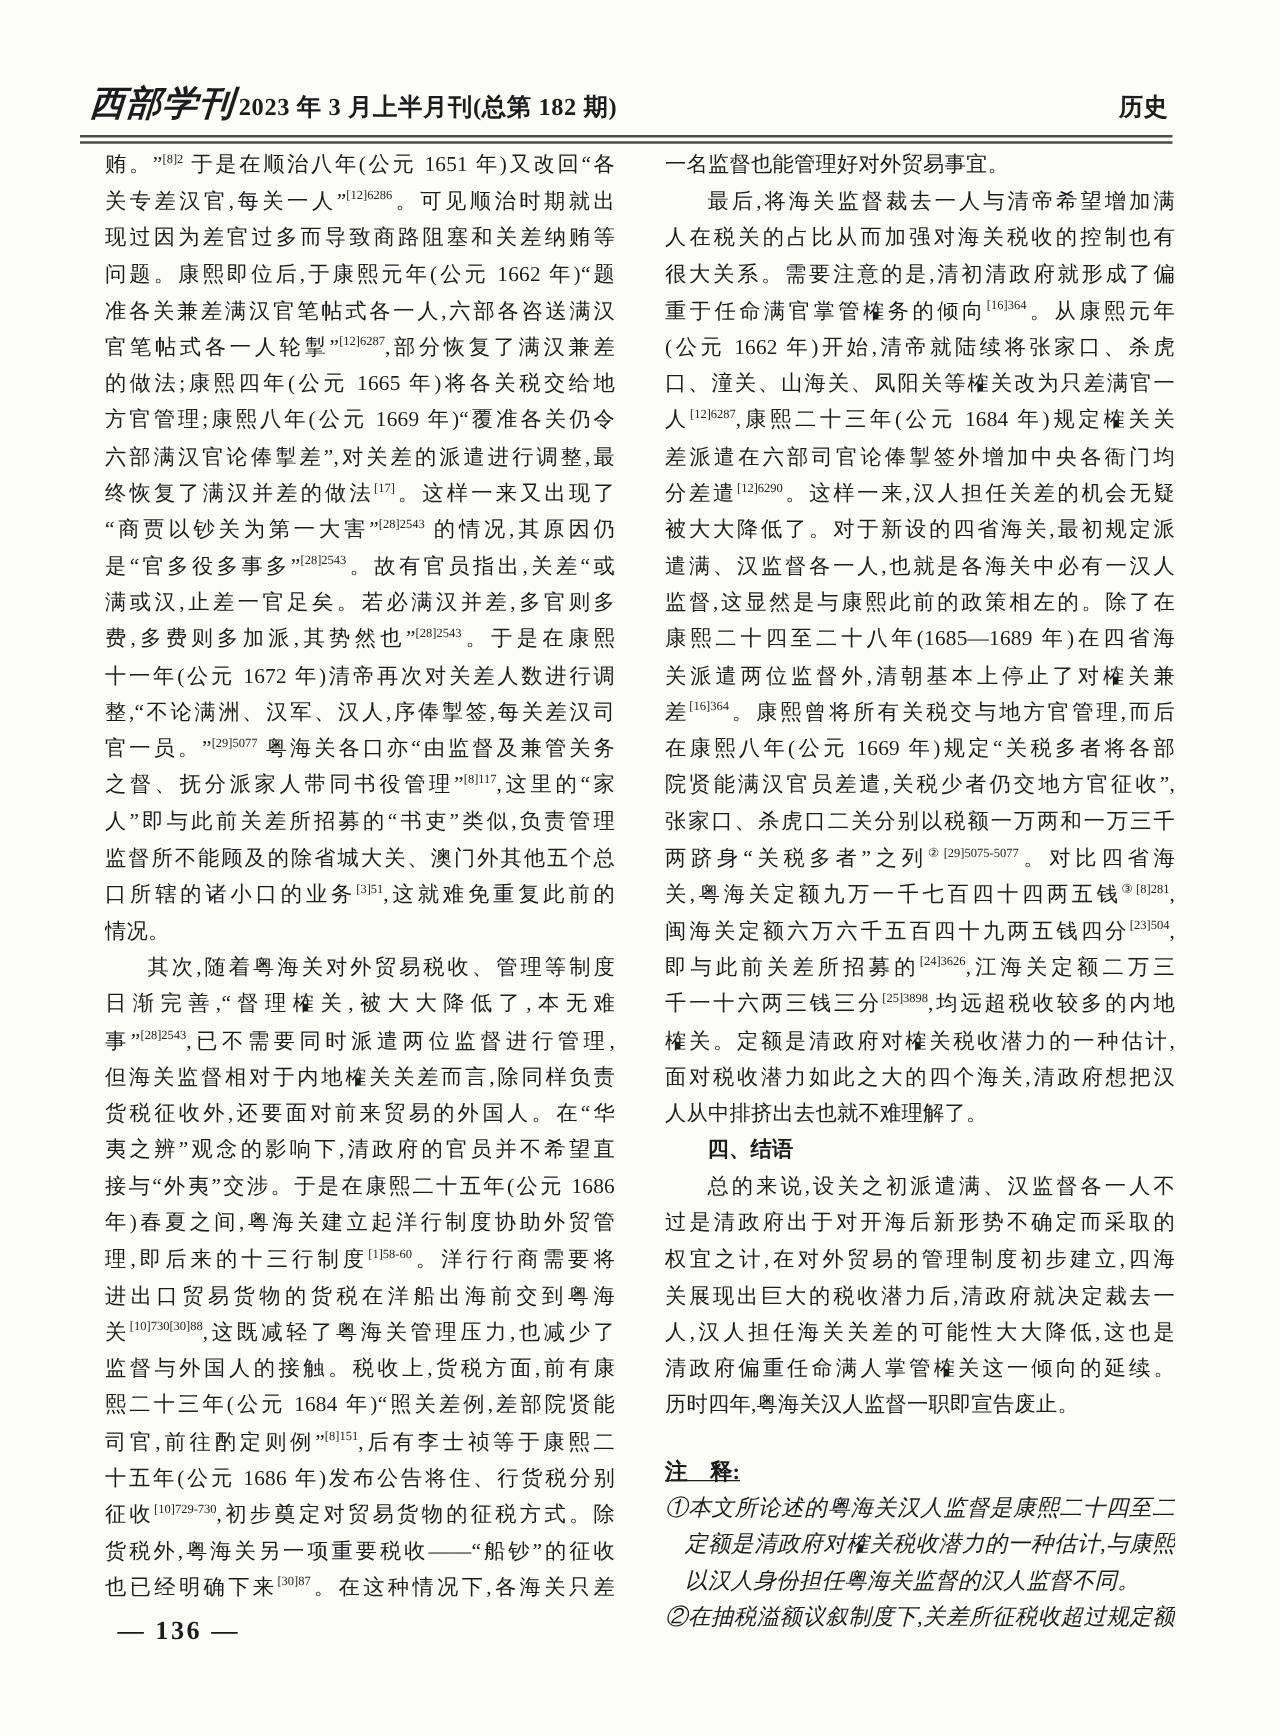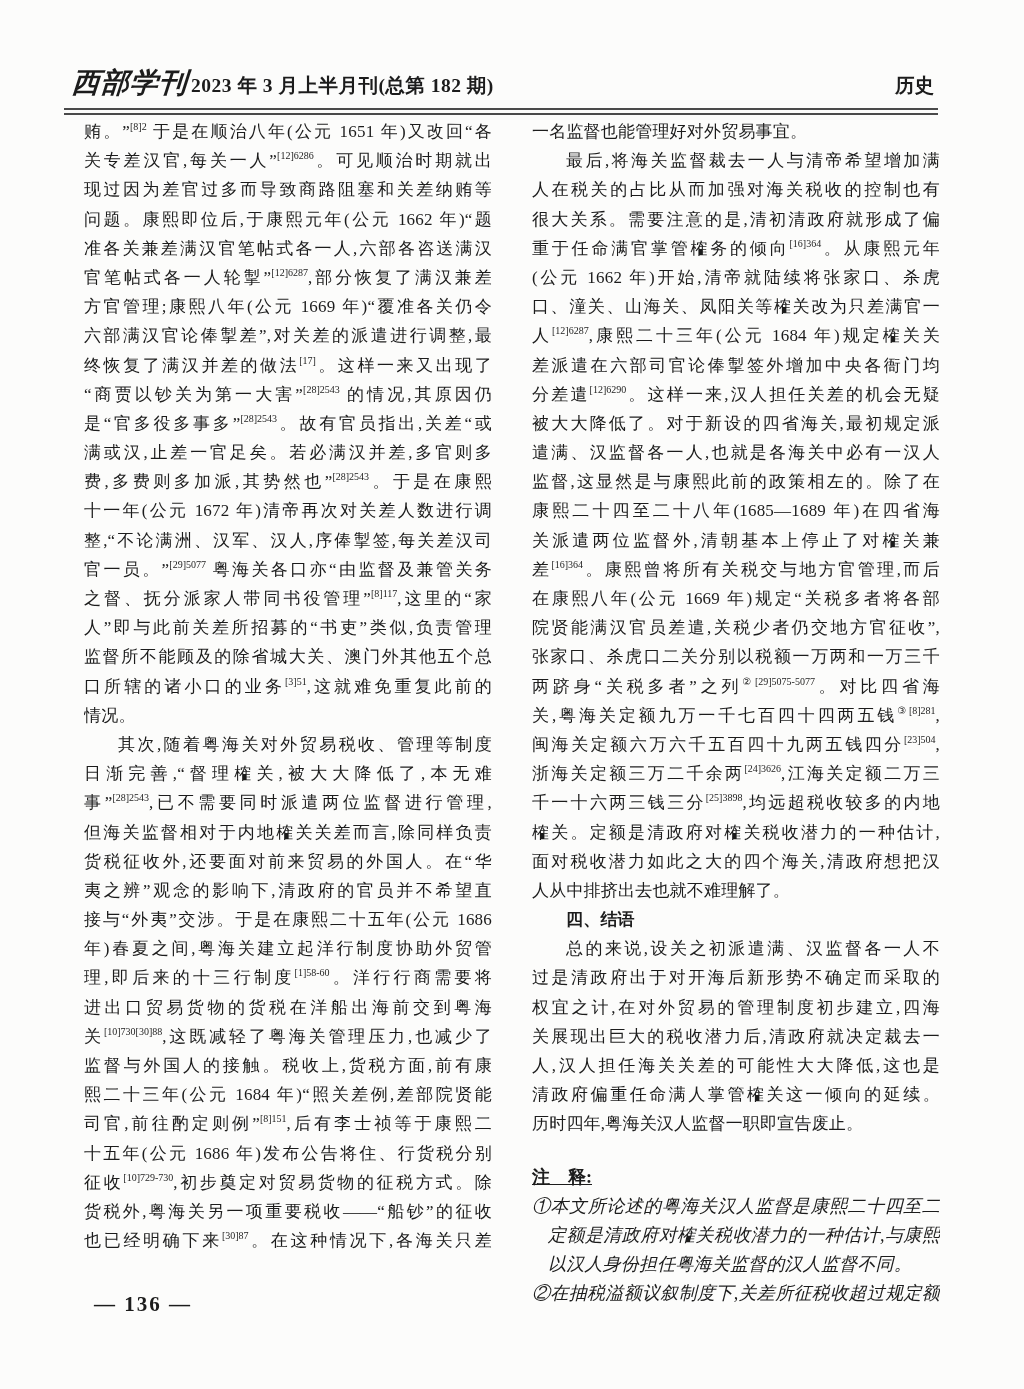--- a/index.html
+++ b/index.html
@@ -82,20 +82,21 @@
   </header>
 
   <main class="columns">
     <div class="col">
         <div class="tline"><span>贿。”</span><sup>[8]2</sup><span> 于是在顺治八年(公元 1651 年)又改回“各</span></div>
         <div class="tline"><span>关专差汉官,每关一人”</span><sup>[12]6286</sup><span>。可见顺治时期就出</span></div>
         <div class="tline"><span>现过因为差官过多而导致商路阻塞和关差纳贿等</span></div>
         <div class="tline"><span>问题。康熙即位后,于康熙元年(公元 1662 年)“题</span></div>
         <div class="tline"><span>准各关兼差满汉官笔帖式各一人,六部各咨送满汉</span></div>
         <div class="tline"><span>官笔帖式各一人轮掣”</span><sup>[12]6287</sup><span>,部分恢复了满汉兼差</span></div>
+        <div class="tline"><span>的做法;康熙四年(公元 1665 年)将各关税交给地</span></div>
         <div class="tline"><span>方官管理;康熙八年(公元 1669 年)“覆准各关仍令</span></div>
         <div class="tline"><span>六部满汉官论俸掣差”,对关差的派遣进行调整,最</span></div>
         <div class="tline"><span>终恢复了满汉并差的做法</span><sup>[17]</sup><span>。这样一来又出现了</span></div>
         <div class="tline"><span>“商贾以钞关为第一大害”</span><sup>[28]2543</sup><span> 的情况,其原因仍</span></div>
         <div class="tline"><span>是“官多役多事多”</span><sup>[28]2543</sup><span>。故有官员指出,关差“或</span></div>
         <div class="tline"><span>满或汉,止差一官足矣。若必满汉并差,多官则多</span></div>
         <div class="tline"><span>费,多费则多加派,其势然也”</span><sup>[28]2543</sup><span>。于是在康熙</span></div>
         <div class="tline"><span>十一年(公元 1672 年)清帝再次对关差人数进行调</span></div>
         <div class="tline"><span>整,“不论满洲、汉军、汉人,序俸掣签,每关差汉司</span></div>
         <div class="tline"><span>官一员。”</span><sup>[29]5077</sup><span> 粤海关各口亦“由监督及兼管关务</span></div>
@@ -141,21 +142,21 @@
           <div class="tline"><span>监督,这显然是与康熙此前的政策相左的。除了在</span></div>
           <div class="tline"><span>康熙二十四至二十八年(1685—1689 年)在四省海</span></div>
           <div class="tline"><span>关派遣两位监督外,清朝基本上停止了对榷关兼</span></div>
           <div class="tline"><span>差</span><sup>[16]364</sup><span>。康熙曾将所有关税交与地方官管理,而后</span></div>
           <div class="tline"><span>在康熙八年(公元 1669 年)规定“关税多者将各部</span></div>
           <div class="tline"><span>院贤能满汉官员差遣,关税少者仍交地方官征收”,</span></div>
           <div class="tline"><span>张家口、杀虎口二关分别以税额一万两和一万三千</span></div>
           <div class="tline"><span>两跻身“关税多者”之列</span><sup>②[29]5075-5077</sup><span>。对比四省海</span></div>
           <div class="tline"><span>关,粤海关定额九万一千七百四十四两五钱</span><sup>③[8]281</sup><span>,</span></div>
           <div class="tline"><span>闽海关定额六万六千五百四十九两五钱四分</span><sup>[23]504</sup><span>,</span></div>
-          <div class="tline"><span>浙海关定额三万二千余两</span><sup>[24]3626</sup><span>,江海关定额二万三</span></div>
+          <div class="tline"><span>即与此前关差所招募的</span><sup>[24]3626</sup><span>,江海关定额二万三</span></div>
           <div class="tline"><span>千一十六两三钱三分</span><sup>[25]3898</sup><span>,均远超税收较多的内地</span></div>
           <div class="tline"><span>榷关。定额是清政府对榷关税收潜力的一种估计,</span></div>
           <div class="tline"><span>面对税收潜力如此之大的四个海关,清政府想把汉</span></div>
           <div class="tline end"><span>人从中排挤出去也就不难理解了。</span></div>
           <div class="tline h indent end"><span>四、结语</span></div>
           <div class="tline indent"><span>总的来说,设关之初派遣满、汉监督各一人不</span></div>
           <div class="tline"><span>过是清政府出于对开海后新形势不确定而采取的</span></div>
           <div class="tline"><span>权宜之计,在对外贸易的管理制度初步建立,四海</span></div>
           <div class="tline"><span>关展现出巨大的税收潜力后,清政府就决定裁去一</span></div>
           <div class="tline"><span>人,汉人担任海关关差的可能性大大降低,这也是</span></div>

